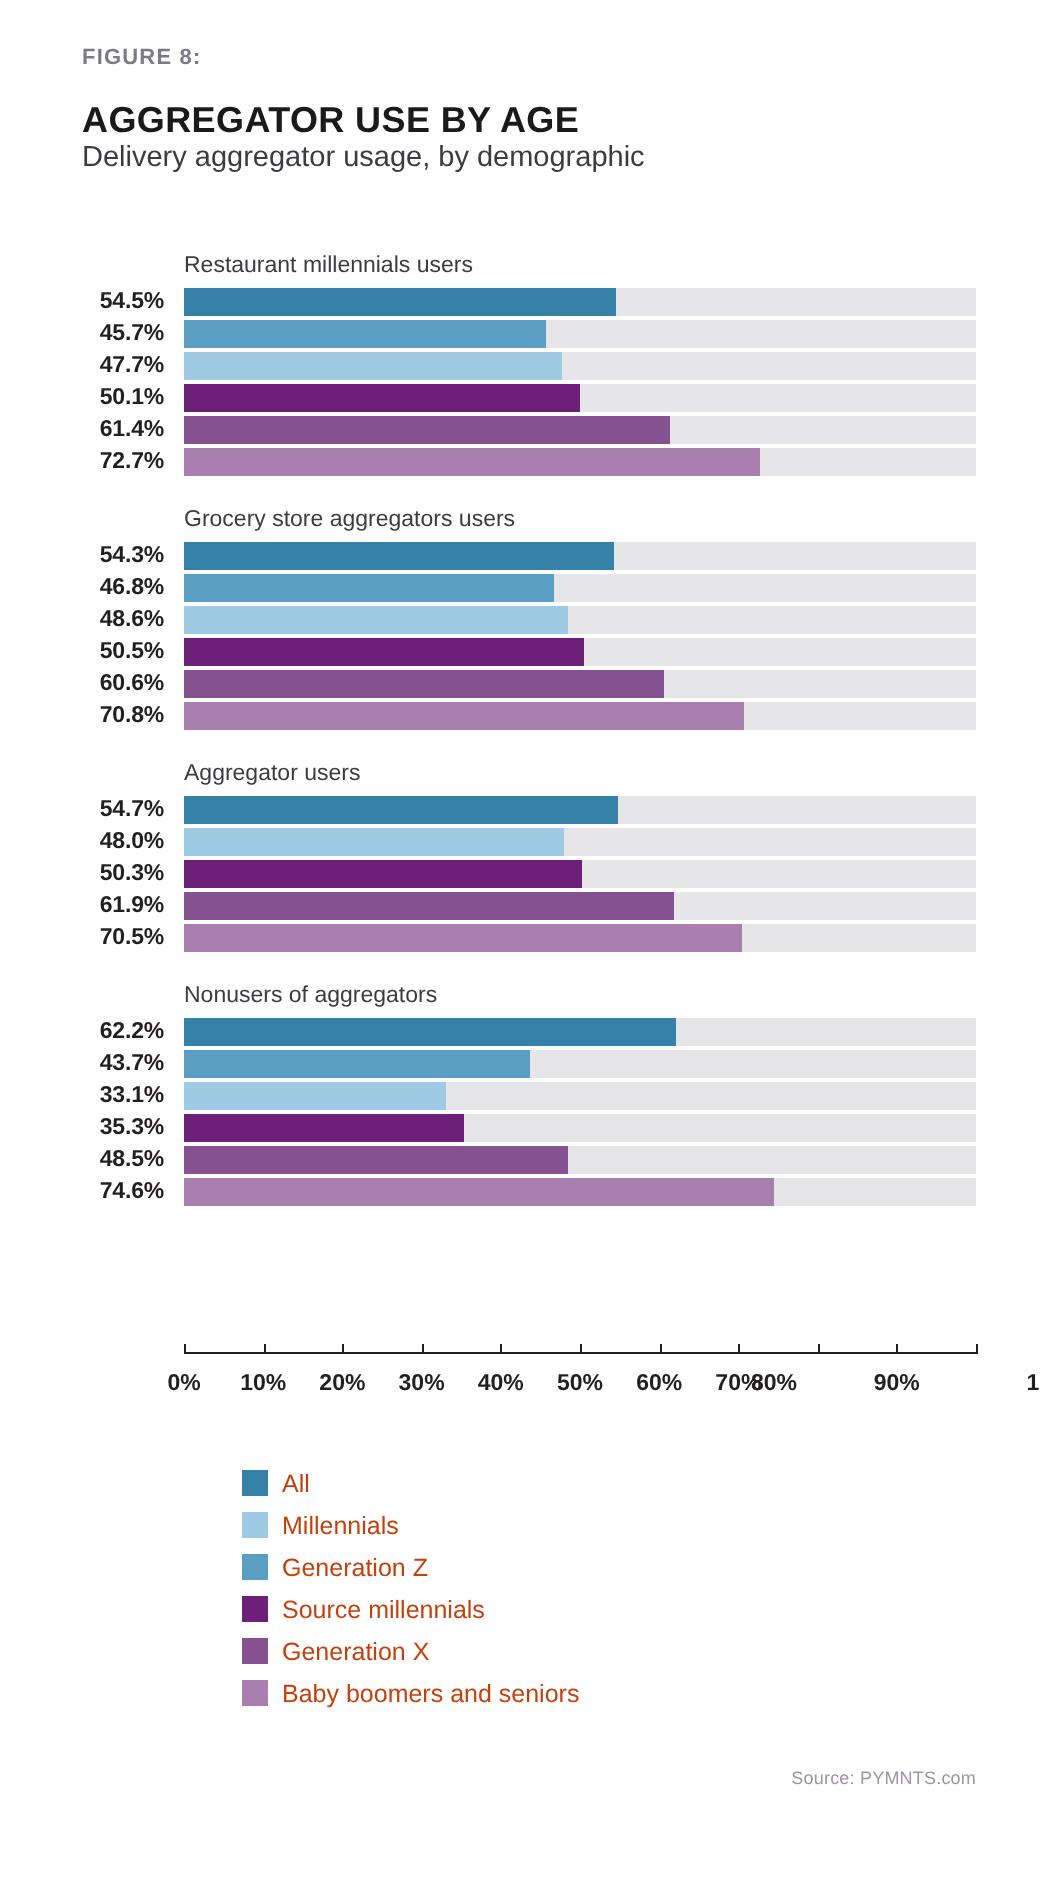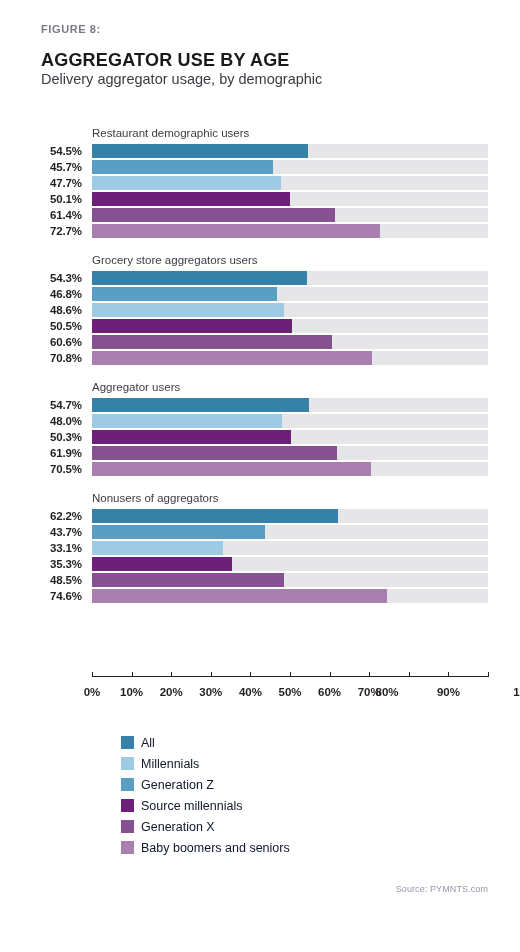--- a/index.html
+++ b/index.html
@@ -151,21 +151,21 @@
   }
   .legend-swatch {
     display: inline-block;
     width: 13px;
     height: 13px;
     vertical-align: -2px;
   }
   .legend-label {
     display: inline-block;
     font-size: 12.5px;
-    color: #0f172a;
+    color: #c2410c;
     margin-left: 7px;
     vertical-align: 0px;
   }
 
   
   .source {
     position: absolute;
     right: 32px;
     top: 884px;
     font-size: 9px;
@@ -177,21 +177,21 @@
 <body>
 
 <div class="page">
 
   <div class="figure-label">FIGURE 8:</div>
   <div class="chart-title">AGGREGATOR USE BY AGE</div>
   <div class="chart-subtitle">Delivery aggregator usage, by demographic</div>
 
   <div class="plot" id="plot-area">
       <div class="group">
-        <div class="group-header">Restaurant demographic users</div>
+        <div class="group-header">Restaurant millennials users</div>
         <div class="bar-row">
           <div class="bar-value">54.5%</div>
           <div class="bar-track">
             <div class="bar-fill" style="width: 215.82px; background: rgb(53, 129, 168);"></div>
           </div>
         </div>
         <div class="bar-row">
           <div class="bar-value">45.7%</div>
           <div class="bar-track">
             <div class="bar-fill" style="width: 180.972px; background: rgb(90, 158, 196);"></div>

